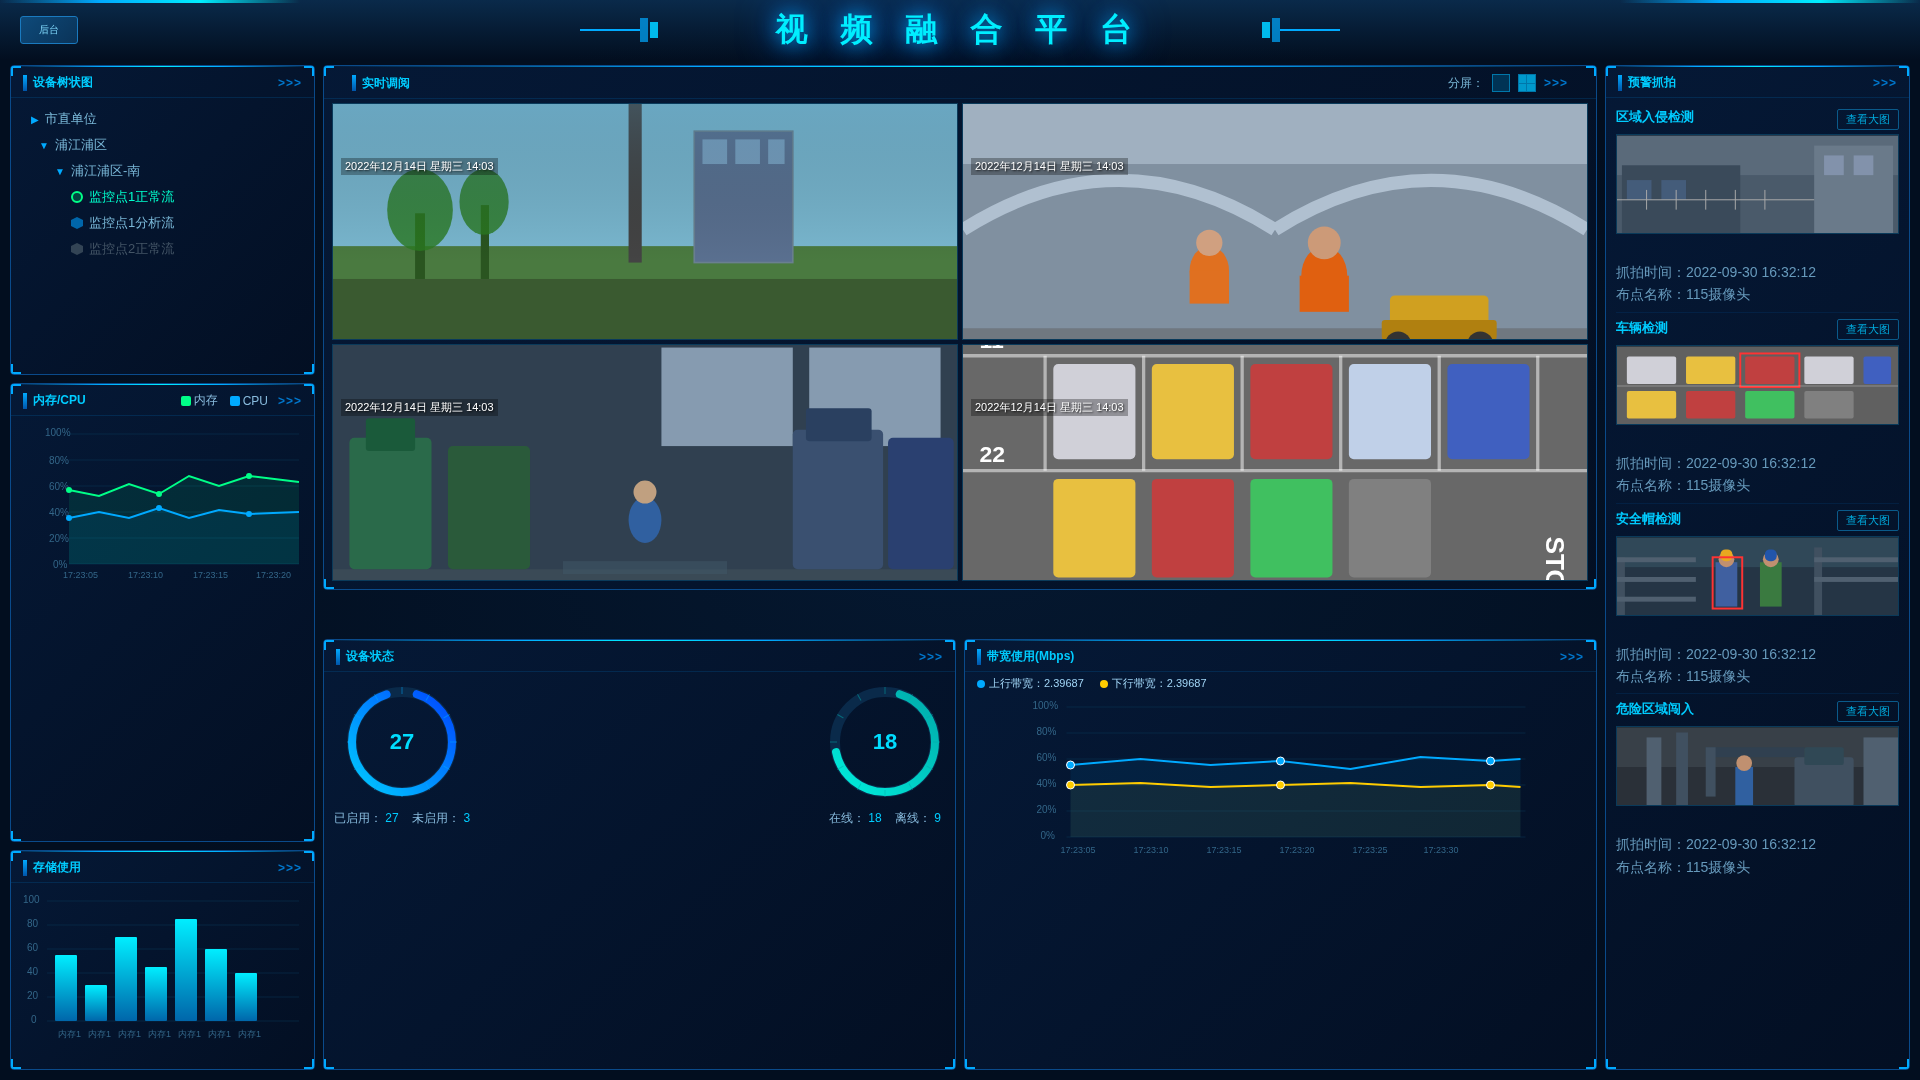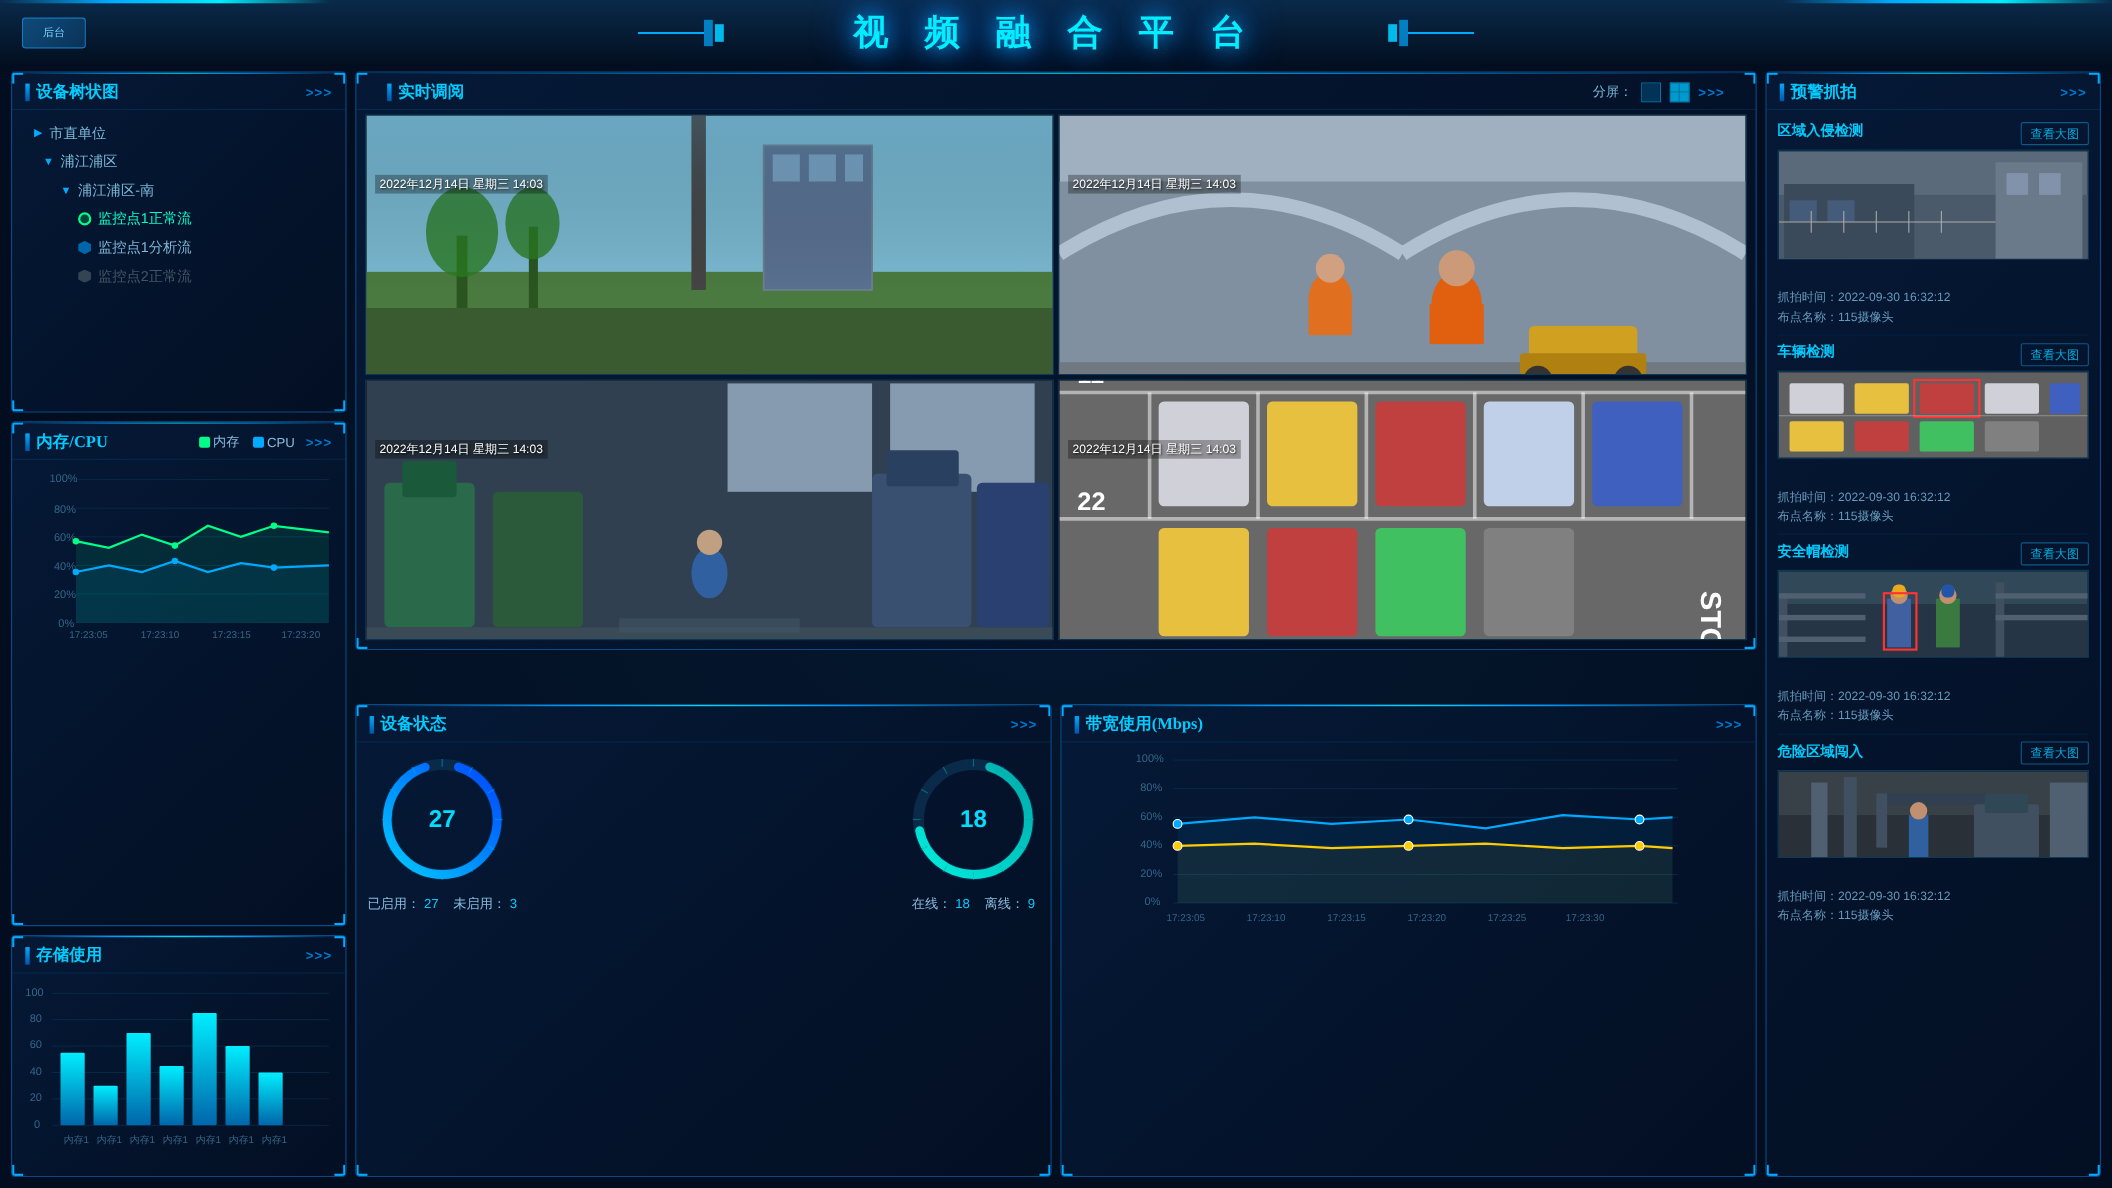--- a/index.html
+++ b/index.html
@@ -118,27 +118,26 @@
       background: linear-gradient(90deg, transparent, #00aaff 30%, #00eeff 50%, #00aaff 70%, transparent);
     }
     .panel-header {
       display: flex;
       align-items: center;
       justify-content: space-between;
       padding: 8px 12px 6px;
       border-bottom: 1px solid rgba(0,120,200,0.2);
     }
     .panel-title {
-      font-size: 15px;
+      font-size: 12px;
       font-weight: bold;
       color: #00ccff;
       display: flex;
       align-items: center;
       gap: 6px;
-      font-family: Liberation Serif, serif;
     }
     .panel-title::before {
       content: '';
       display: inline-block;
       width: 4px;
       height: 16px;
       background: linear-gradient(180deg, #00aaff, #0055aa);
     }
     .panel-more {
       color: #0077cc;
@@ -280,21 +279,21 @@
       overflow: hidden;
       position: relative;
     }
     .alert-title {
       font-size: 13px;
       color: #00ccff;
       font-weight: bold;
       margin-bottom: 4px;
     }
     .alert-meta {
-      font-size: 11px;
+      font-size: 14px;
       color: #6699bb;
       line-height: 1.6;
       margin-top: 27px;
     }
     .alert-view-btn {
       font-size: 11px;
       color: #00aadd;
       background: transparent;
       border: 1px solid #0a5a8a;
       padding: 2px 8px;
@@ -772,20 +771,30 @@
 
       <div class="panel bandwidth-panel">
         <div class="corner-tl"></div>
           <div class="corner-tr"></div>
           <div class="corner-bl"></div>
           <div class="corner-br"></div>
         <div class="panel-header">
           <span class="panel-title">带宽使用(Mbps)</span>
           <span class="panel-more">&gt;&gt;&gt;</span>
         </div>
+        <div class="bandwidth-labels">
+          <div class="bw-label">
+            <span class="bw-dot" style="background:#00aaff;"></span>
+            <span>上行带宽：2.39687</span>
+          </div>
+          <div class="bw-label">
+            <span class="bw-dot" style="background:#ffcc00;"></span>
+            <span>下行带宽：2.39687</span>
+          </div>
+        </div>
         <div style="padding:4px 8px;">
           <svg width="100%" height="170" viewBox="0 0 500 170">
 
             <text x="2" y="14" fill="#336688" font-size="10">100%</text>
             <text x="6" y="40" fill="#336688" font-size="10">80%</text>
             <text x="6" y="66" fill="#336688" font-size="10">60%</text>
             <text x="6" y="92" fill="#336688" font-size="10">40%</text>
             <text x="6" y="118" fill="#336688" font-size="10">20%</text>
             <text x="10" y="144" fill="#336688" font-size="10">0%</text>
 

